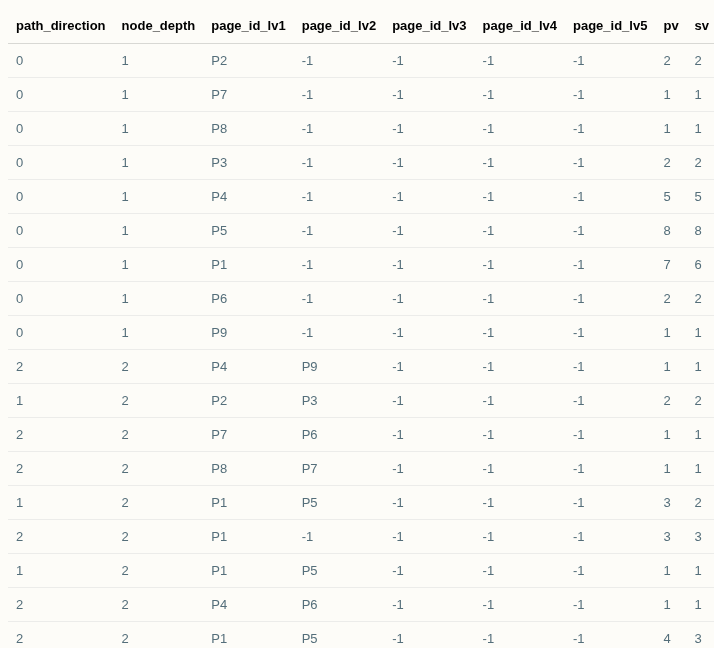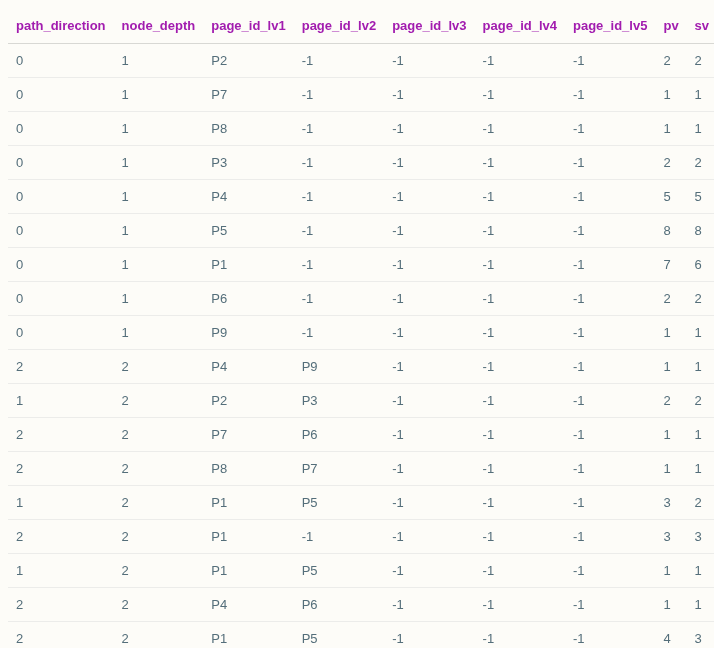--- a/index.html
+++ b/index.html
@@ -11,21 +11,21 @@
     color: #546E7A;
   }
   table {
     width: 100%;
     border-collapse: collapse;
     background: #fdfcf8;
   }
   th {
     text-align: left;
     font-weight: 600;
-    color: #a21caf;
+    color: #000000;
     padding: 10px 8px;
     border-bottom: 1px solid #d8d8d4;
     font-size: 13px;
     white-space: nowrap;
   }
   td {
     padding: 9px 8px;
     border-bottom: 1px solid #ececea;
     color: #546E7A;
     font-size: 13px;

